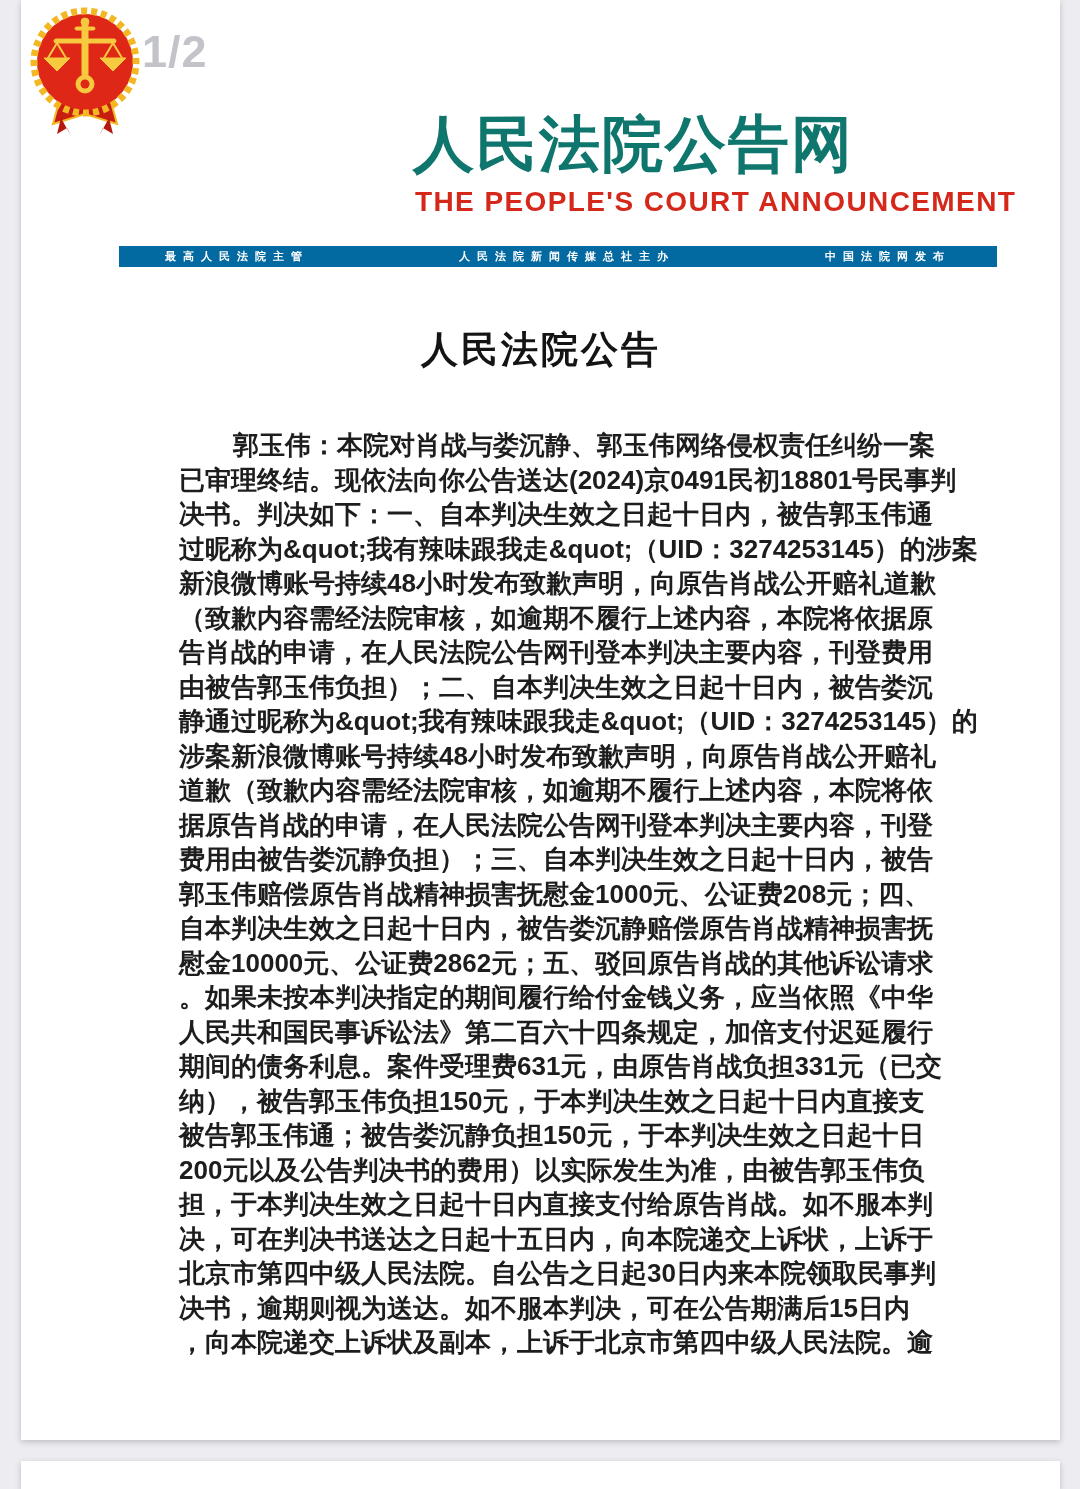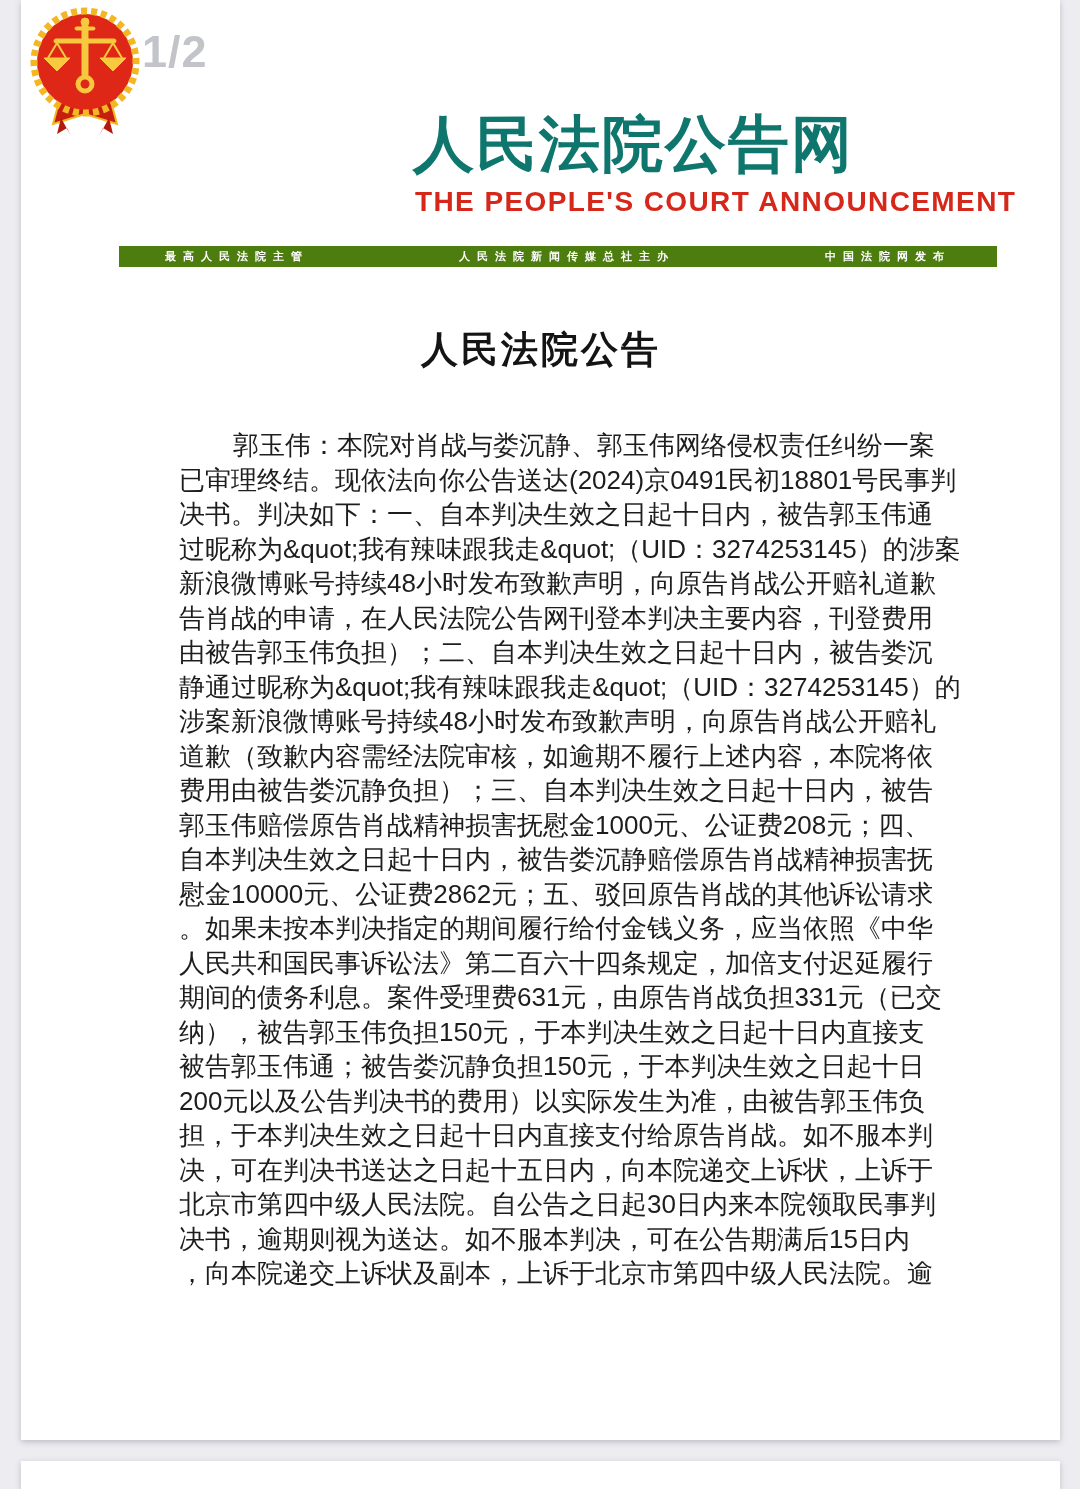--- a/index.html
+++ b/index.html
@@ -26,35 +26,35 @@
     font-size:61px;font-weight:bold;color:#0f766e;letter-spacing:2px;
     white-space:nowrap;line-height:72px;
   }
   .site-subtitle{
     position:absolute;left:394px;top:186px;
     font-size:28px;font-weight:bold;color:#d5281b;letter-spacing:1.4px;
     white-space:nowrap;
   }
   .banner{
     position:absolute;left:98px;top:246px;width:878px;height:21px;
-    background:#4d7c0f;display:flex;align-items:center;
+    background:#0369a1;display:flex;align-items:center;
     justify-content:space-between;padding:0 46px;box-sizing:border-box;
   }
   .banner-item{
     color:#ffffff;font-size:11px;font-weight:bold;letter-spacing:7px;
     white-space:nowrap;
   }
   .doc-title{
     position:absolute;left:21px;right:20px;top:325px;
     text-align:center;font-size:37px;font-weight:bold;color:#141414;
     letter-spacing:3px;
   }
   .body-text{
     position:absolute;left:158px;top:428px;width:790px;
-    font-size:26px;line-height:34.5px;color:#1d1d1d;font-weight:400;
+    font-size:26px;line-height:34.5px;color:#1d1d1d;font-weight:700;
   }
   .body-line{white-space:nowrap;}
   .body-line:first-child{text-indent:54px;}
 </style>
 </head>
 <body>
 
 <div class="viewer">
 
   <div class="page-card page-1">
@@ -98,25 +98,27 @@
       </div>
 
     <div class="doc-title">人民法院公告</div>
 
     <div class="body-text">
         <div class="body-line">郭玉伟：本院对肖战与娄沉静、郭玉伟网络侵权责任纠纷一案</div>
         <div class="body-line">已审理终结。现依法向你公告送达(2024)京0491民初18801号民事判</div>
         <div class="body-line">决书。判决如下：一、自本判决生效之日起十日内，被告郭玉伟通</div>
         <div class="body-line">过昵称为&amp;quot;我有辣味跟我走&amp;quot;（UID：3274253145）的涉案</div>
         <div class="body-line">新浪微博账号持续48小时发布致歉声明，向原告肖战公开赔礼道歉</div>
+        <div class="body-line">（致歉内容需经法院审核，如逾期不履行上述内容，本院将依据原</div>
         <div class="body-line">告肖战的申请，在人民法院公告网刊登本判决主要内容，刊登费用</div>
         <div class="body-line">由被告郭玉伟负担）；二、自本判决生效之日起十日内，被告娄沉</div>
         <div class="body-line">静通过昵称为&amp;quot;我有辣味跟我走&amp;quot;（UID：3274253145）的</div>
         <div class="body-line">涉案新浪微博账号持续48小时发布致歉声明，向原告肖战公开赔礼</div>
         <div class="body-line">道歉（致歉内容需经法院审核，如逾期不履行上述内容，本院将依</div>
+        <div class="body-line">据原告肖战的申请，在人民法院公告网刊登本判决主要内容，刊登</div>
         <div class="body-line">费用由被告娄沉静负担）；三、自本判决生效之日起十日内，被告</div>
         <div class="body-line">郭玉伟赔偿原告肖战精神损害抚慰金1000元、公证费208元；四、</div>
         <div class="body-line">自本判决生效之日起十日内，被告娄沉静赔偿原告肖战精神损害抚</div>
         <div class="body-line">慰金10000元、公证费2862元；五、驳回原告肖战的其他诉讼请求</div>
         <div class="body-line">。如果未按本判决指定的期间履行给付金钱义务，应当依照《中华</div>
         <div class="body-line">人民共和国民事诉讼法》第二百六十四条规定，加倍支付迟延履行</div>
         <div class="body-line">期间的债务利息。案件受理费631元，由原告肖战负担331元（已交</div>
         <div class="body-line">纳），被告郭玉伟负担150元，于本判决生效之日起十日内直接支</div>
         <div class="body-line">被告郭玉伟通；被告娄沉静负担150元，于本判决生效之日起十日</div>
         <div class="body-line">200元以及公告判决书的费用）以实际发生为准，由被告郭玉伟负</div>

